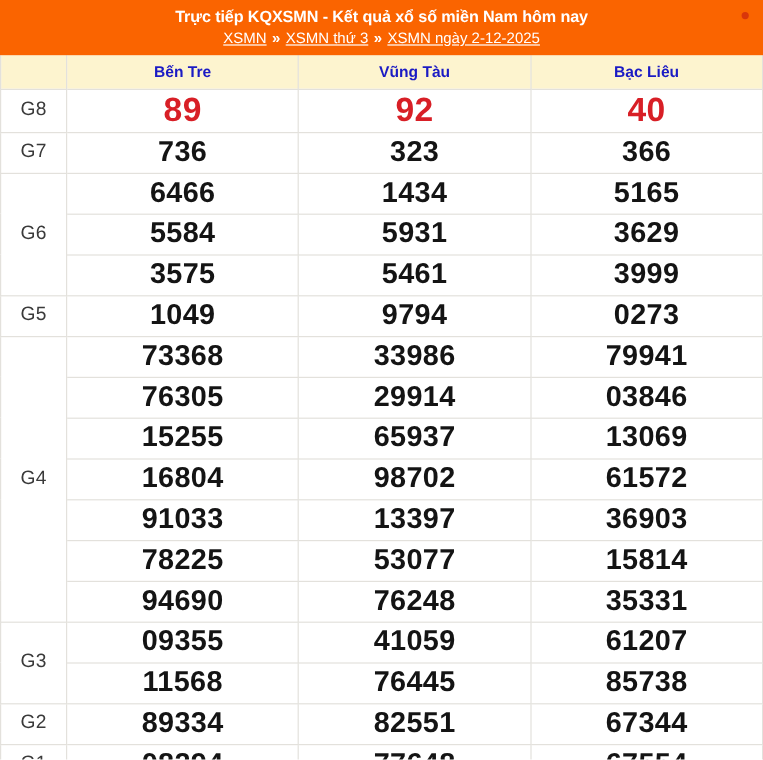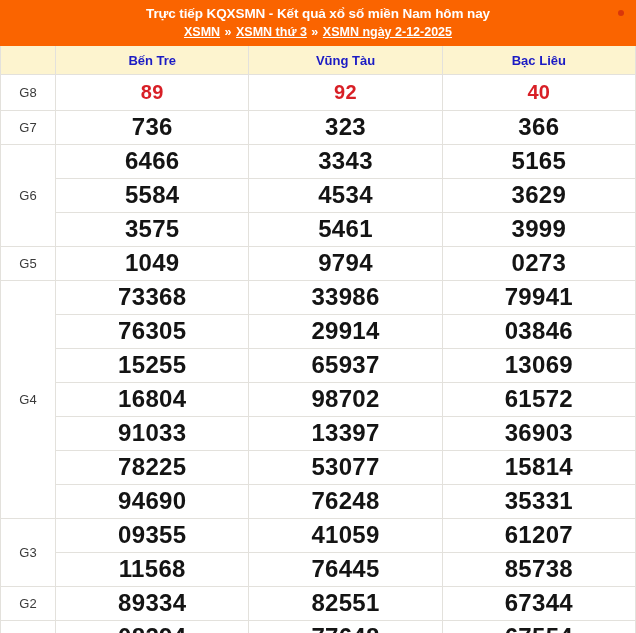--- a/index.html
+++ b/index.html
@@ -41,21 +41,20 @@
   .banner-crumbs {
     line-height: 18px;
     white-space: nowrap;
     font-size: 12.5px;
   }
 
   .crumb {
     color: #ffffff;
     text-decoration: underline;
     cursor: pointer;
-    font-weight: bold;
   }
 
   .crumb-sep {
     color: #ffffff;
     font-weight: bold;
     padding: 0 1px;
   }
 
   .corner-dot {
     position: absolute;
@@ -97,37 +96,37 @@
     color: #1b1bc4;
     font-size: 13px;
     font-weight: bold;
     cursor: pointer;
     white-space: nowrap;
   }
 
   
   td.label {
     color: #3a3a3a;
-    font-size: 13px;
+    font-size: 16px;
     font-weight: normal;
     letter-spacing: 0.2px;
   }
 
   
   td.num {
     font-size: 24px;
     font-weight: bold;
     color: #141414;
     letter-spacing: 0.3px;
     height: 34px;
   }
 
   td.num.red {
     color: #d81f26;
-    font-size: 20px;
+    font-size: 28px;
   }
 
   tr.r-g8 td { height: 36px; }
 </style>
 </head>
 <body>
 
 <div id="page">
 
   <div class="banner">
@@ -166,26 +165,26 @@
         </tr>
         <tr>
           <td class="label" rowspan="1">G7</td>
           <td class="num">736</td>
           <td class="num">323</td>
           <td class="num">366</td>
         </tr>
         <tr>
           <td class="label" rowspan="3">G6</td>
           <td class="num">6466</td>
-          <td class="num">3343</td>
+          <td class="num">1434</td>
           <td class="num">5165</td>
         </tr>
         <tr>
           <td class="num">5584</td>
-          <td class="num">4534</td>
+          <td class="num">5931</td>
           <td class="num">3629</td>
         </tr>
         <tr>
           <td class="num">3575</td>
           <td class="num">5461</td>
           <td class="num">3999</td>
         </tr>
         <tr>
           <td class="label" rowspan="1">G5</td>
           <td class="num">1049</td>

